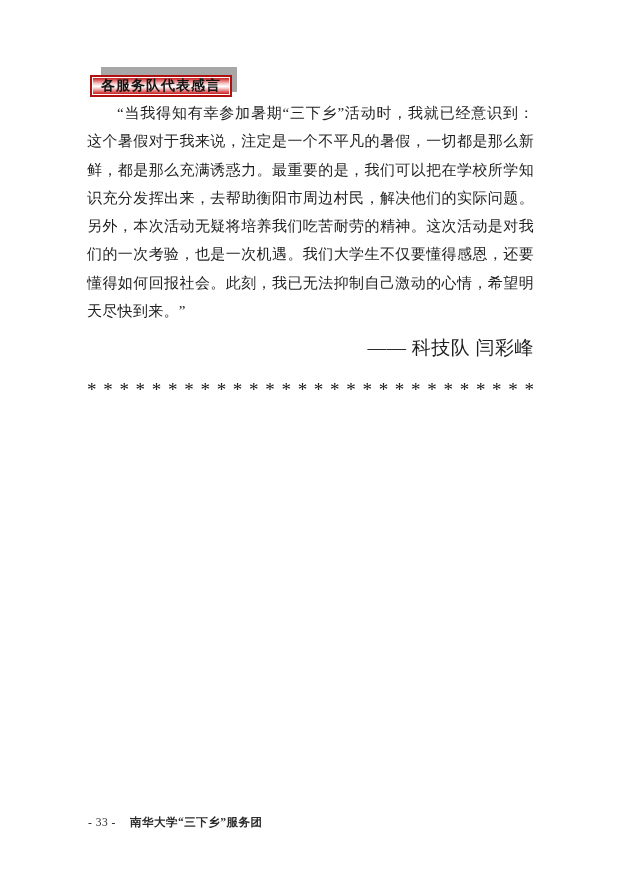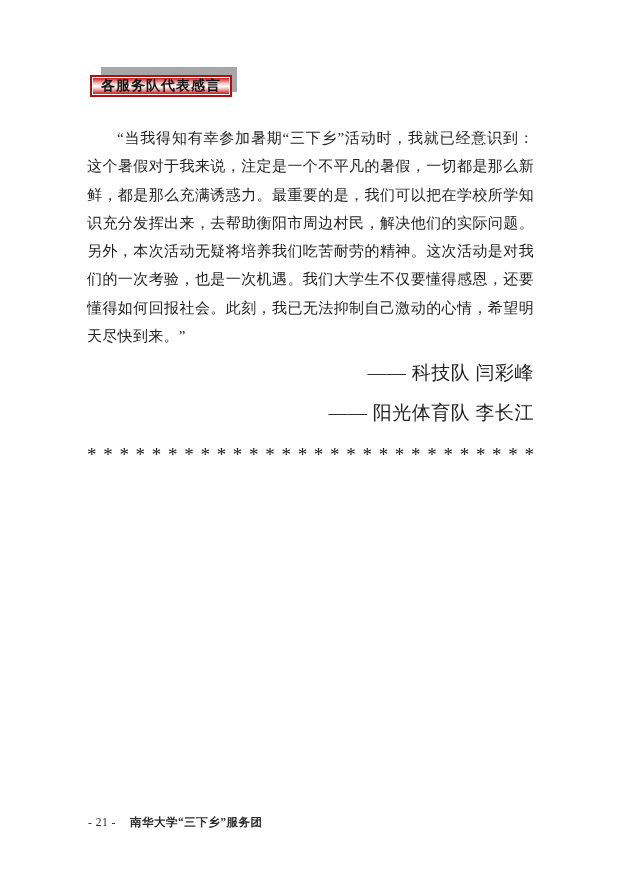--- a/index.html
+++ b/index.html
@@ -37,21 +37,21 @@
   }
   
   .quote {
     margin:0;
     font-size:15px;
     line-height:28.3px;
     text-align:justify;
     text-indent:2em;
     letter-spacing:0.3px;
   }
-  .q1 { margin-top:25px; }
+  .q1 { }
   .q2 { margin-top:36px; }
   .q3 { margin-top:28px; }
   .attribution {
     margin:0;
     font-size:19px;
     line-height:28px;
     text-align:right;
     letter-spacing:0.5px;
   }
   .a1, .a2 { margin-top:9px; }
@@ -83,23 +83,22 @@
       <div class="badge-shadow"></div>
       <div class="badge">
         <span class="badge-label">各服务队代表感言</span>
       </div>
     </div>
 
     <p class="quote q1">“当我得知有幸参加暑期“三下乡”活动时，我就已经意识到：这个暑假对于我来说，注定是一个不平凡的暑假，一切都是那么新鲜，都是那么充满诱惑力。最重要的是，我们可以把在学校所学知识充分发挥出来，去帮助衡阳市周边村民，解决他们的实际问题。另外，本次活动无疑将培养我们吃苦耐劳的精神。这次活动是对我们的一次考验，也是一次机遇。我们大学生不仅要懂得感恩，还要懂得如何回报社会。此刻，我已无法抑制自己激动的心情，希望明天尽快到来。”</p>
     <p class="attribution a1">——  科技队  闫彩峰</p>
 
 
-    <p class="attribution a3">——  阳光体育队  李长江</p>
 
     <div class="asterisk-row">* * * * * * * * * * * * * * * * * * * * * * * * * * * *</div>
 
   </div>
 
   <div class="footer">
-    <span class="pagenum">- 21 -</span>
+    <span class="pagenum">- 33 -</span>
     <span class="org">南华大学“三下乡”服务团</span>
   </div>
 </div>
 
 </body></html>

